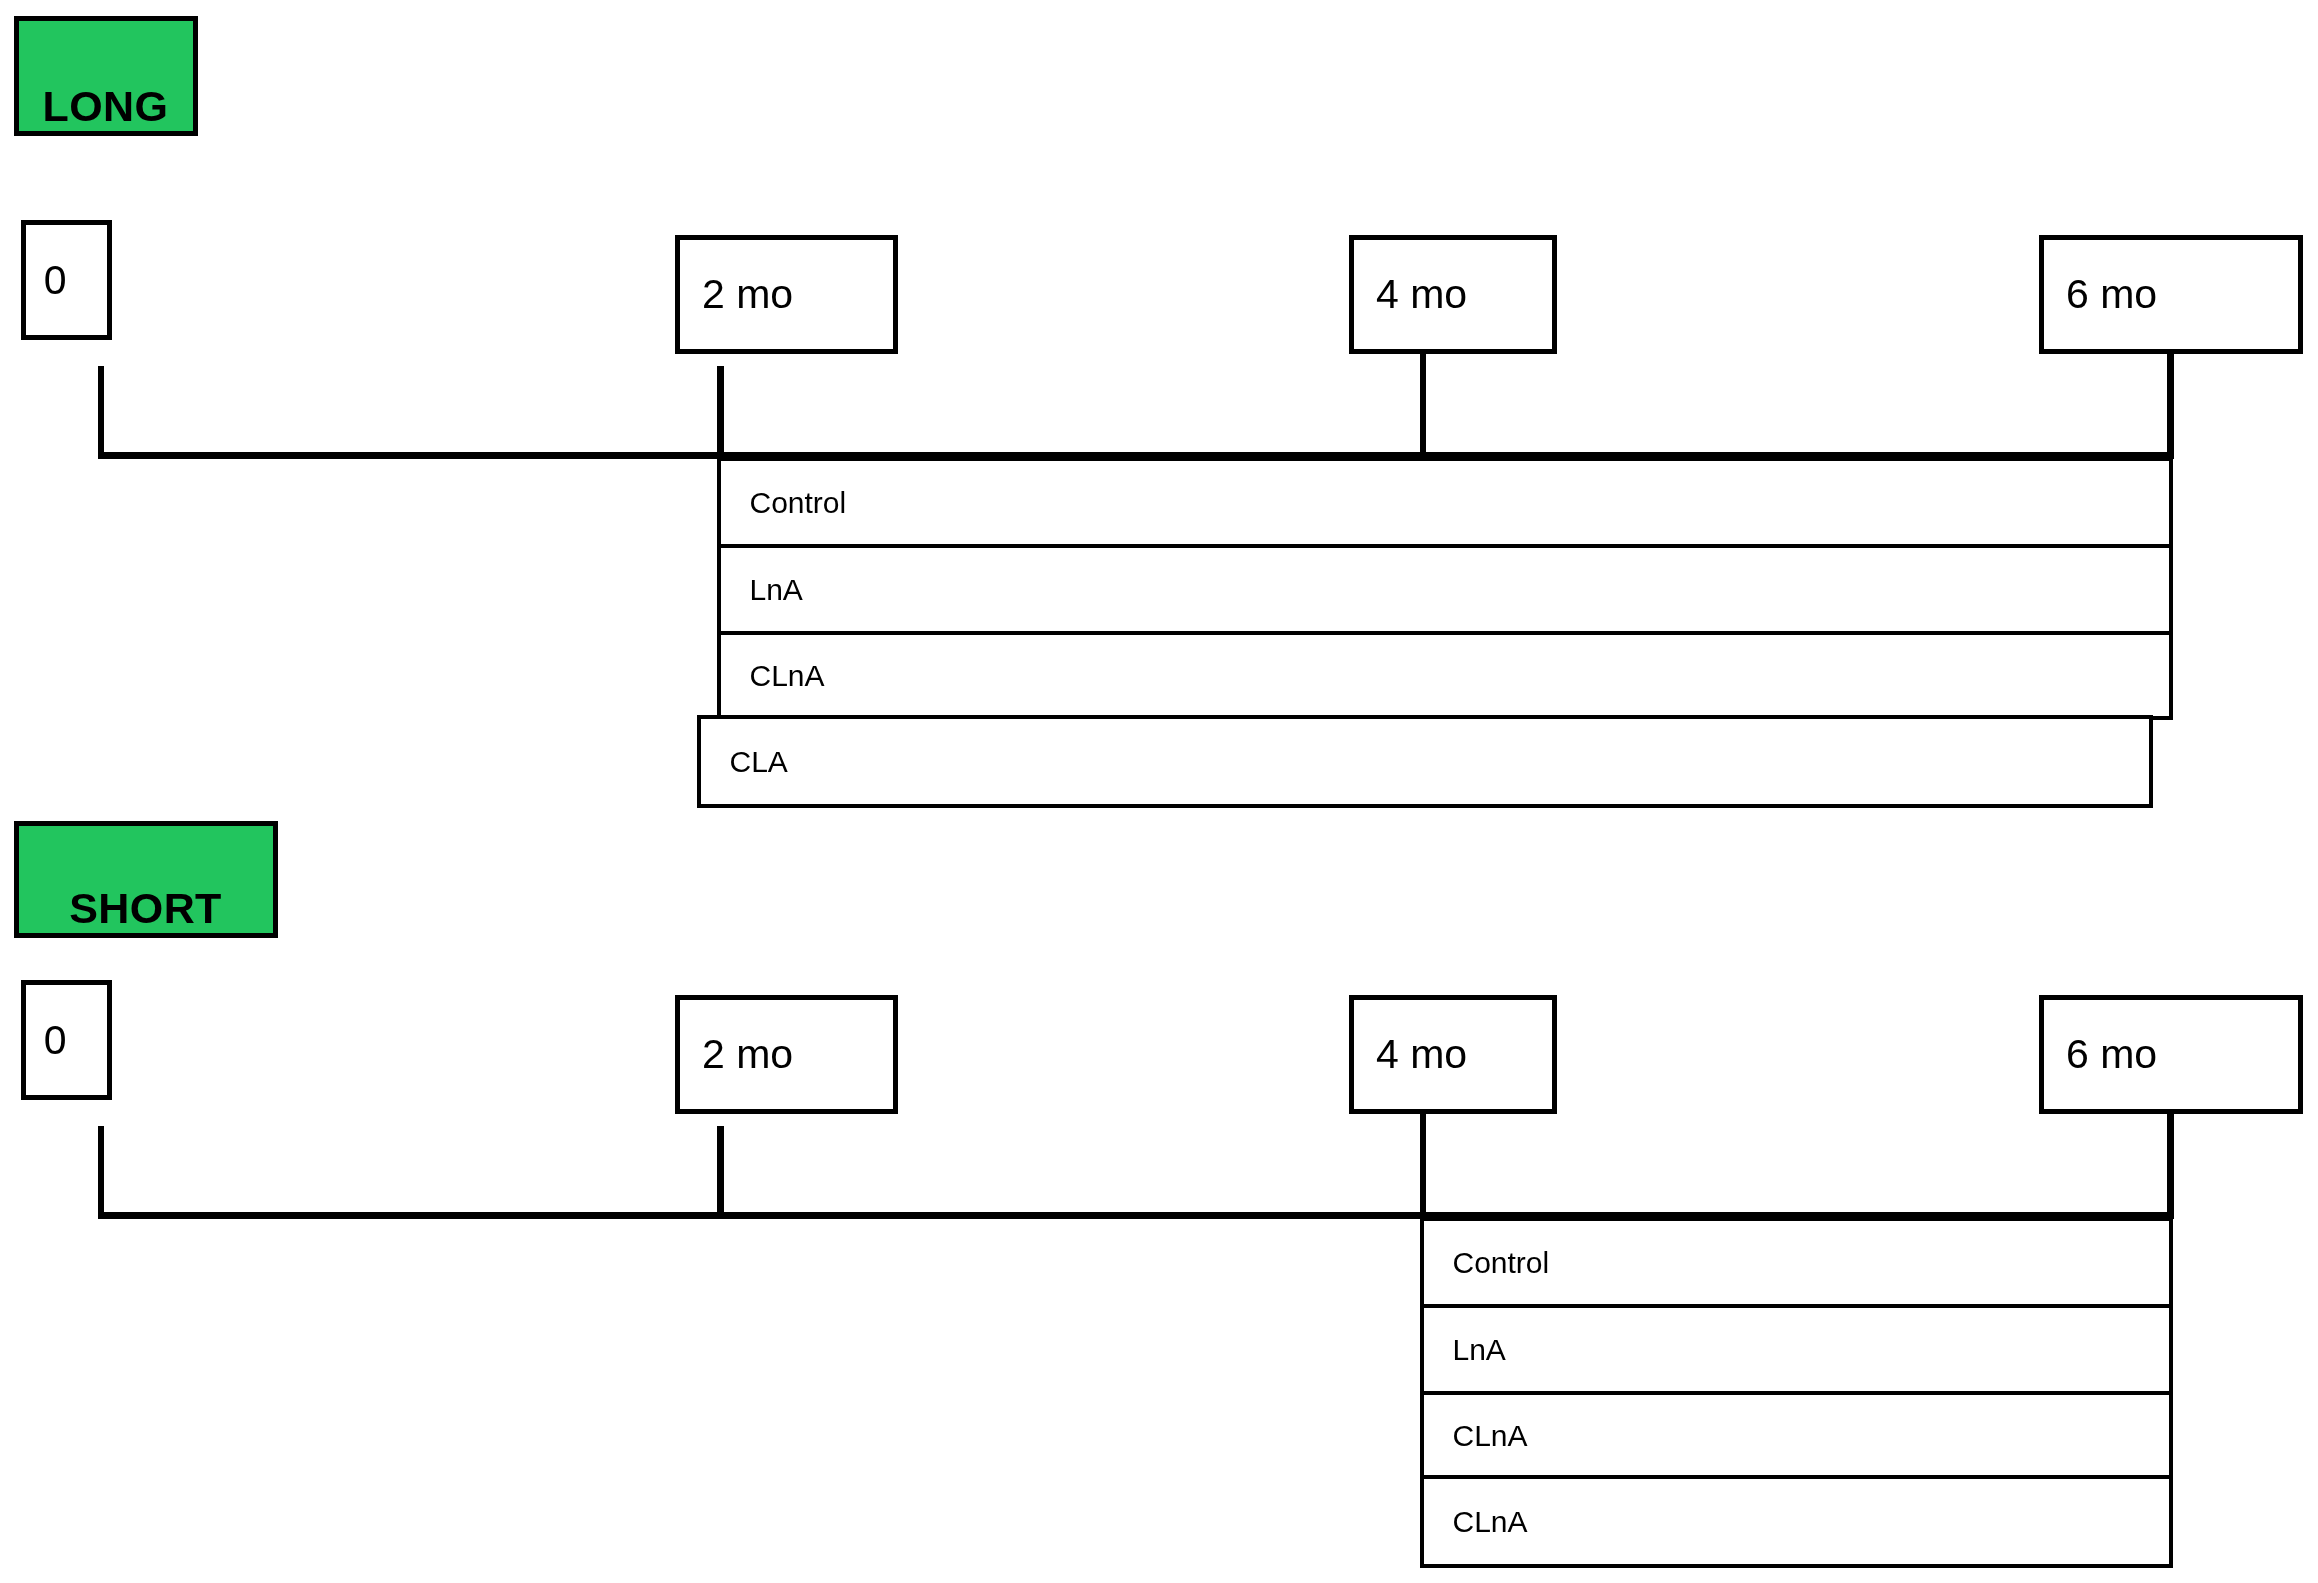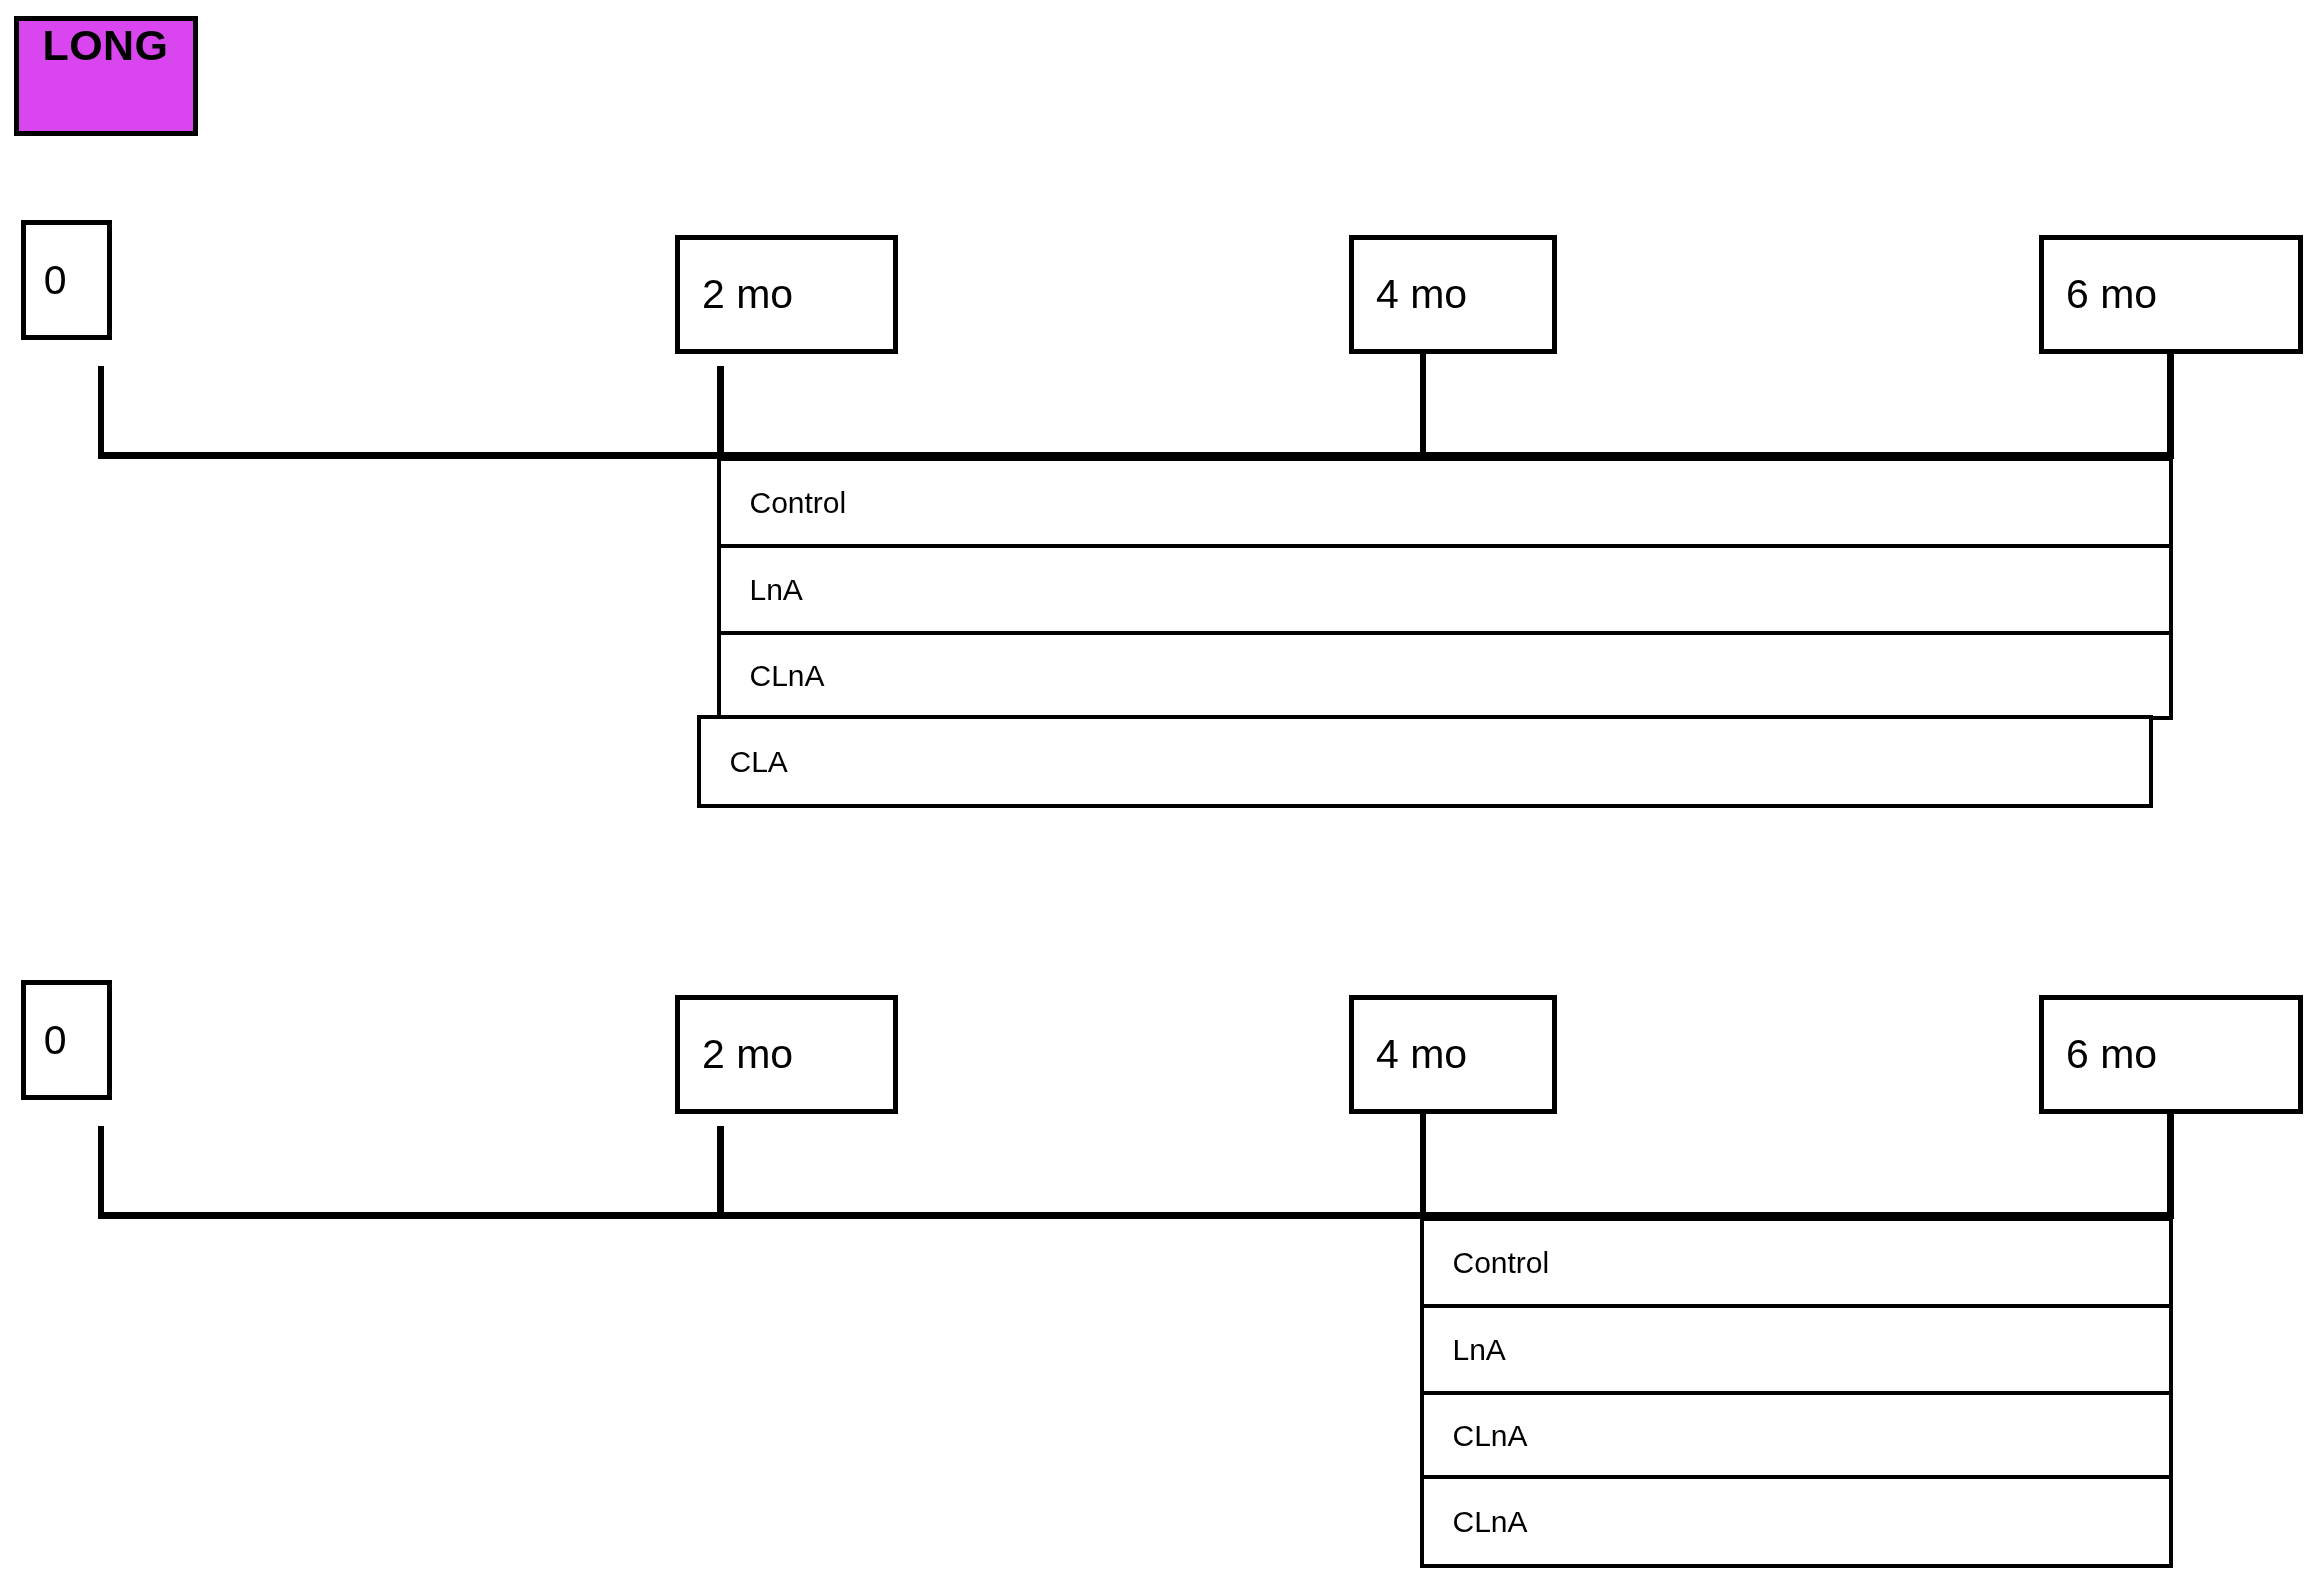--- a/index.html
+++ b/index.html
@@ -16,23 +16,23 @@
     width: 2319px;
     height: 1583px;
     background: #ffffff;
     overflow: hidden;
   }
   
   .abs { position: absolute; box-sizing: border-box; }
 
   .phase-label-box {
     border: 5.5px solid #000;
-    background: #d946ef;
+    background: #22c55e;
     display: flex;
-    align-items: flex-start;
+    align-items: flex-end;
     justify-content: center;
     font-weight: bold;
     font-size: 43px;
     letter-spacing: 0.4px;
   }
 
   .tp-box {
     border: 5.5px solid #000;
     background: #fff;
     display: flex;
@@ -91,20 +91,23 @@
   <div class="abs group-bar" style="left:717px; top:544px; width:1456px; height:92px;">
     <span class="bar-label">LnA</span>
   </div>
   <div class="abs group-bar" style="left:717px; top:631px; width:1456px; height:89px;">
     <span class="bar-label">CLnA</span>
   </div>
   <div class="abs group-bar" style="left:680px; top:715px; width:1456px; height:93px;margin-left:17px;">
     <span class="bar-label">CLA</span>
   </div>
 
+  <div class="abs phase-label-box" style="left:13.5px; top:821px; width:264px; height:117px;">
+    <span>SHORT</span>
+  </div>
 
   <div class="abs tp-box narrow" style="left:21.4px; top:980px; width:91px; height:120px;">
     <span>0</span>
   </div>
   <div class="abs tp-box" style="left:675px; top:995px; width:223px; height:119px;">
     <span>2 mo</span>
   </div>
   <div class="abs tp-box" style="left:1349px; top:995px; width:208px; height:119px;">
     <span>4 mo</span>
   </div>

